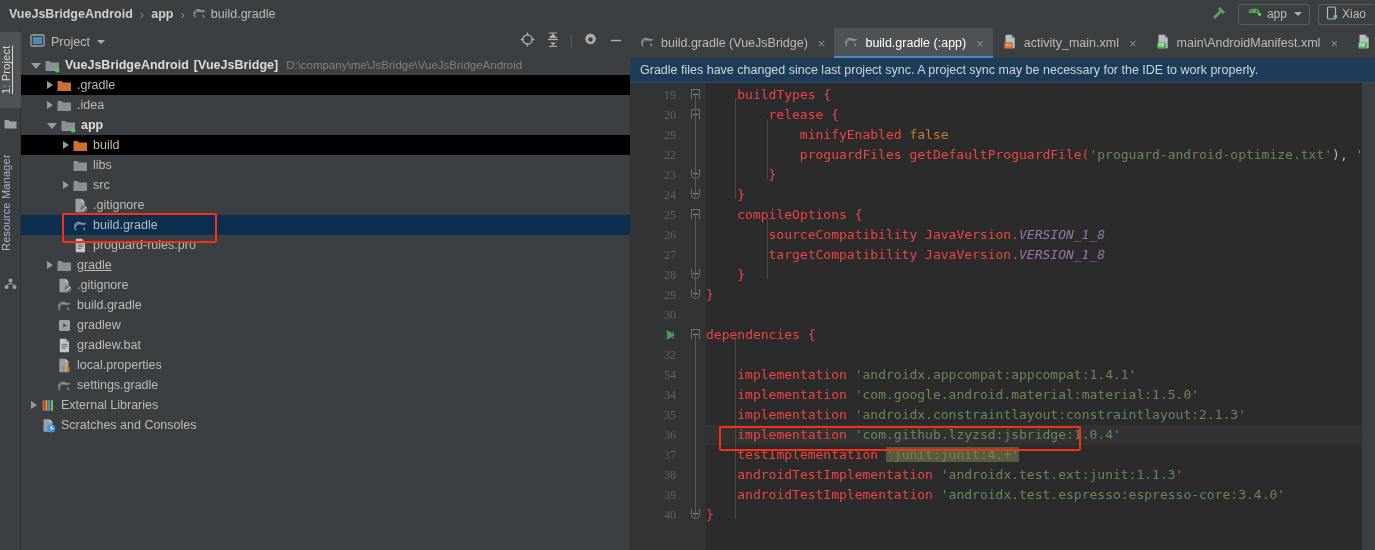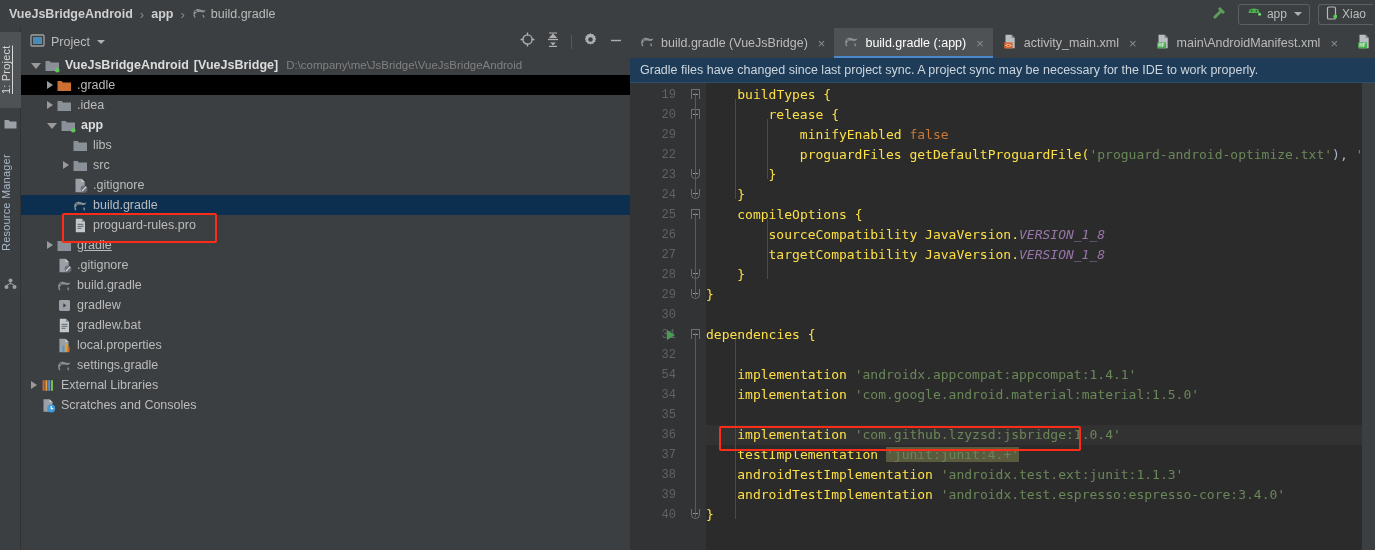--- a/index.html
+++ b/index.html
@@ -119,33 +119,33 @@
   .gutter {
     position: absolute; left: 0; top: 0; width: 55px; height: 100%;
     background: #313335;
   }
   .folds { position: absolute; left: 55px; top: 0; width: 21px; height: 100%; background: #313335; }
   .foldline { position: absolute; left: 10px; width: 1px; background: #5a5c5e; }
   .code { position: absolute; left: 76px; top: 0; right: 0; height: 100%; }
 
   .ln {
     position: absolute; right: 9px; width: 46px; text-align: right;
-    font-family: Liberation Mono, monospace; font-size: 12px; color: #606366;
+    font-family: Liberation Serif, serif; font-size: 12px; color: #606366;
     height: 20px; line-height: 20px;
   }
   .cl {
     position: absolute; left: 0; height: 20px; line-height: 20px;
     font-family: "DejaVu Sans Mono", monospace; font-size: 13px;
     color: #a9b7c6; white-space: pre;
   }
   .hl-line { position: absolute; left: 0; right: 0; height: 20px; background: #323232; }
   .k-key   { color: #cc7832; }
   .k-str   { color: #6a8759; }
   .k-const { color: #9876aa; font-style: italic; }
-  .k-ident { color: #fde047; }
+  .k-ident { color: #ef4444; }
   .k-punc  { color: #a9b7c6; }
   .strhl   { background: #5a5a3f; }
 
   .foldbox {
     position: absolute; width: 9px; height: 11px; left: 6px;
     border: 1px solid #6e7173; background: #313335;
   }
   .foldbox::after {
     content: ''; position: absolute; left: 1px; top: 4px; width: 5px; height: 1px; background: #9a9a9a;
   }
@@ -301,20 +301,27 @@
           <span class="rowtext">.idea</span>
         </div>
         <div class="row" style="padding-left: 26px;">
           <span class="arrow open"></span>
           <span class="ico"><svg width="15" height="15" viewBox="0 0 15 15">
               <path d="M0.5 3 h4.2 l1.1 1.4 h8.2 v8.6 h-13.5 z" fill="#8a9097"></path>
                 <circle cx="12.2" cy="12.2" r="2.3" fill="#5cc85c"></circle>
             </svg></span>
           <span class="rowtext b">app</span>
         </div>
+        <div class="row tint" style="padding-left: 42px;">
+          <span class="arrow "></span>
+          <span class="ico"><svg width="15" height="15" viewBox="0 0 15 15">
+              <path d="M0.5 3 h4.2 l1.1 1.4 h8.2 v8.6 h-13.5 z" fill="#cc6f32"></path>
+            </svg></span>
+          <span class="rowtext">build</span>
+        </div>
         <div class="row" style="padding-left: 42px;">
           <span class="arrow none"></span>
           <span class="ico"><svg width="15" height="15" viewBox="0 0 15 15">
               <path d="M0.5 3 h4.2 l1.1 1.4 h8.2 v8.6 h-13.5 z" fill="#8a9097"></path>
             </svg></span>
           <span class="rowtext">libs</span>
         </div>
         <div class="row" style="padding-left: 42px;">
           <span class="arrow "></span>
           <span class="ico"><svg width="15" height="15" viewBox="0 0 15 15">
@@ -540,20 +547,21 @@
           <div class="cl" style="top: 122px; left: 31.28px;"><span class="k-ident">compileOptions {</span></div>
           <div class="cl" style="top: 142px; left: 62.56px;"><span class="k-ident">sourceCompatibility JavaVersion.</span><span class="k-const">VERSION_1_8</span></div>
           <div class="cl" style="top: 162px; left: 62.56px;"><span class="k-ident">targetCompatibility JavaVersion.</span><span class="k-const">VERSION_1_8</span></div>
           <div class="cl" style="top: 182px; left: 31.28px;"><span class="k-ident">}</span></div>
           <div class="cl" style="top: 202px; left: 0px;"><span class="k-ident">}</span></div>
           <div class="cl" style="top: 222px; left: 0px;"></div>
           <div class="cl" style="top: 242px; left: 0px; text-align: center;"><span class="k-ident">dependencies {</span></div>
           <div class="cl" style="top: 262px; left: 0px;"></div>
           <div class="cl" style="top: 282px; left: 31.28px;"><span class="k-ident">implementation </span><span class="k-str">'androidx.appcompat:appcompat:1.4.1'</span></div>
           <div class="cl" style="top: 302px; left: 31.28px;"><span class="k-ident">implementation </span><span class="k-str">'com.google.android.material:material:1.5.0'</span></div>
+          <div class="cl" style="top: 322px; left: 31.28px;"><span class="k-ident">implementation </span><span class="k-str">'androidx.constraintlayout:constraintlayout:2.1.3'</span></div>
           <div class="hl-line" style="top: 342px;"></div>
           <div class="cl" style="top: 342px; left: 31.28px;"><span class="k-ident">implementation </span><span class="k-str">'com.github.lzyzsd:jsbridge:1.0.4'</span></div>
           <div class="cl" style="top: 362px; left: 31.28px;"><span class="k-ident">testImplementation </span><span class="k-str strhl">'junit:junit:4.+'</span></div>
           <div class="cl" style="top: 382px; left: 31.28px;"><span class="k-ident">androidTestImplementation </span><span class="k-str">'androidx.test.ext:junit:1.1.3'</span></div>
           <div class="cl" style="top: 402px; left: 31.28px;"><span class="k-ident">androidTestImplementation </span><span class="k-str">'androidx.test.espresso:espresso-core:3.4.0'</span></div>
           <div class="cl" style="top: 422px; left: 0px;"><span class="k-ident">}</span></div>
           <div class="indentguide" style="left: 29.28px; top: 16px; height: 100px;"></div>
           <div class="indentguide" style="left: 60.56px; top: 36px; height: 60px;"></div>
           <div class="indentguide" style="left: 60.56px; top: 136px; height: 60px;"></div>
           <div class="indentguide" style="left: 29.28px; top: 256px; height: 180px;"></div>

